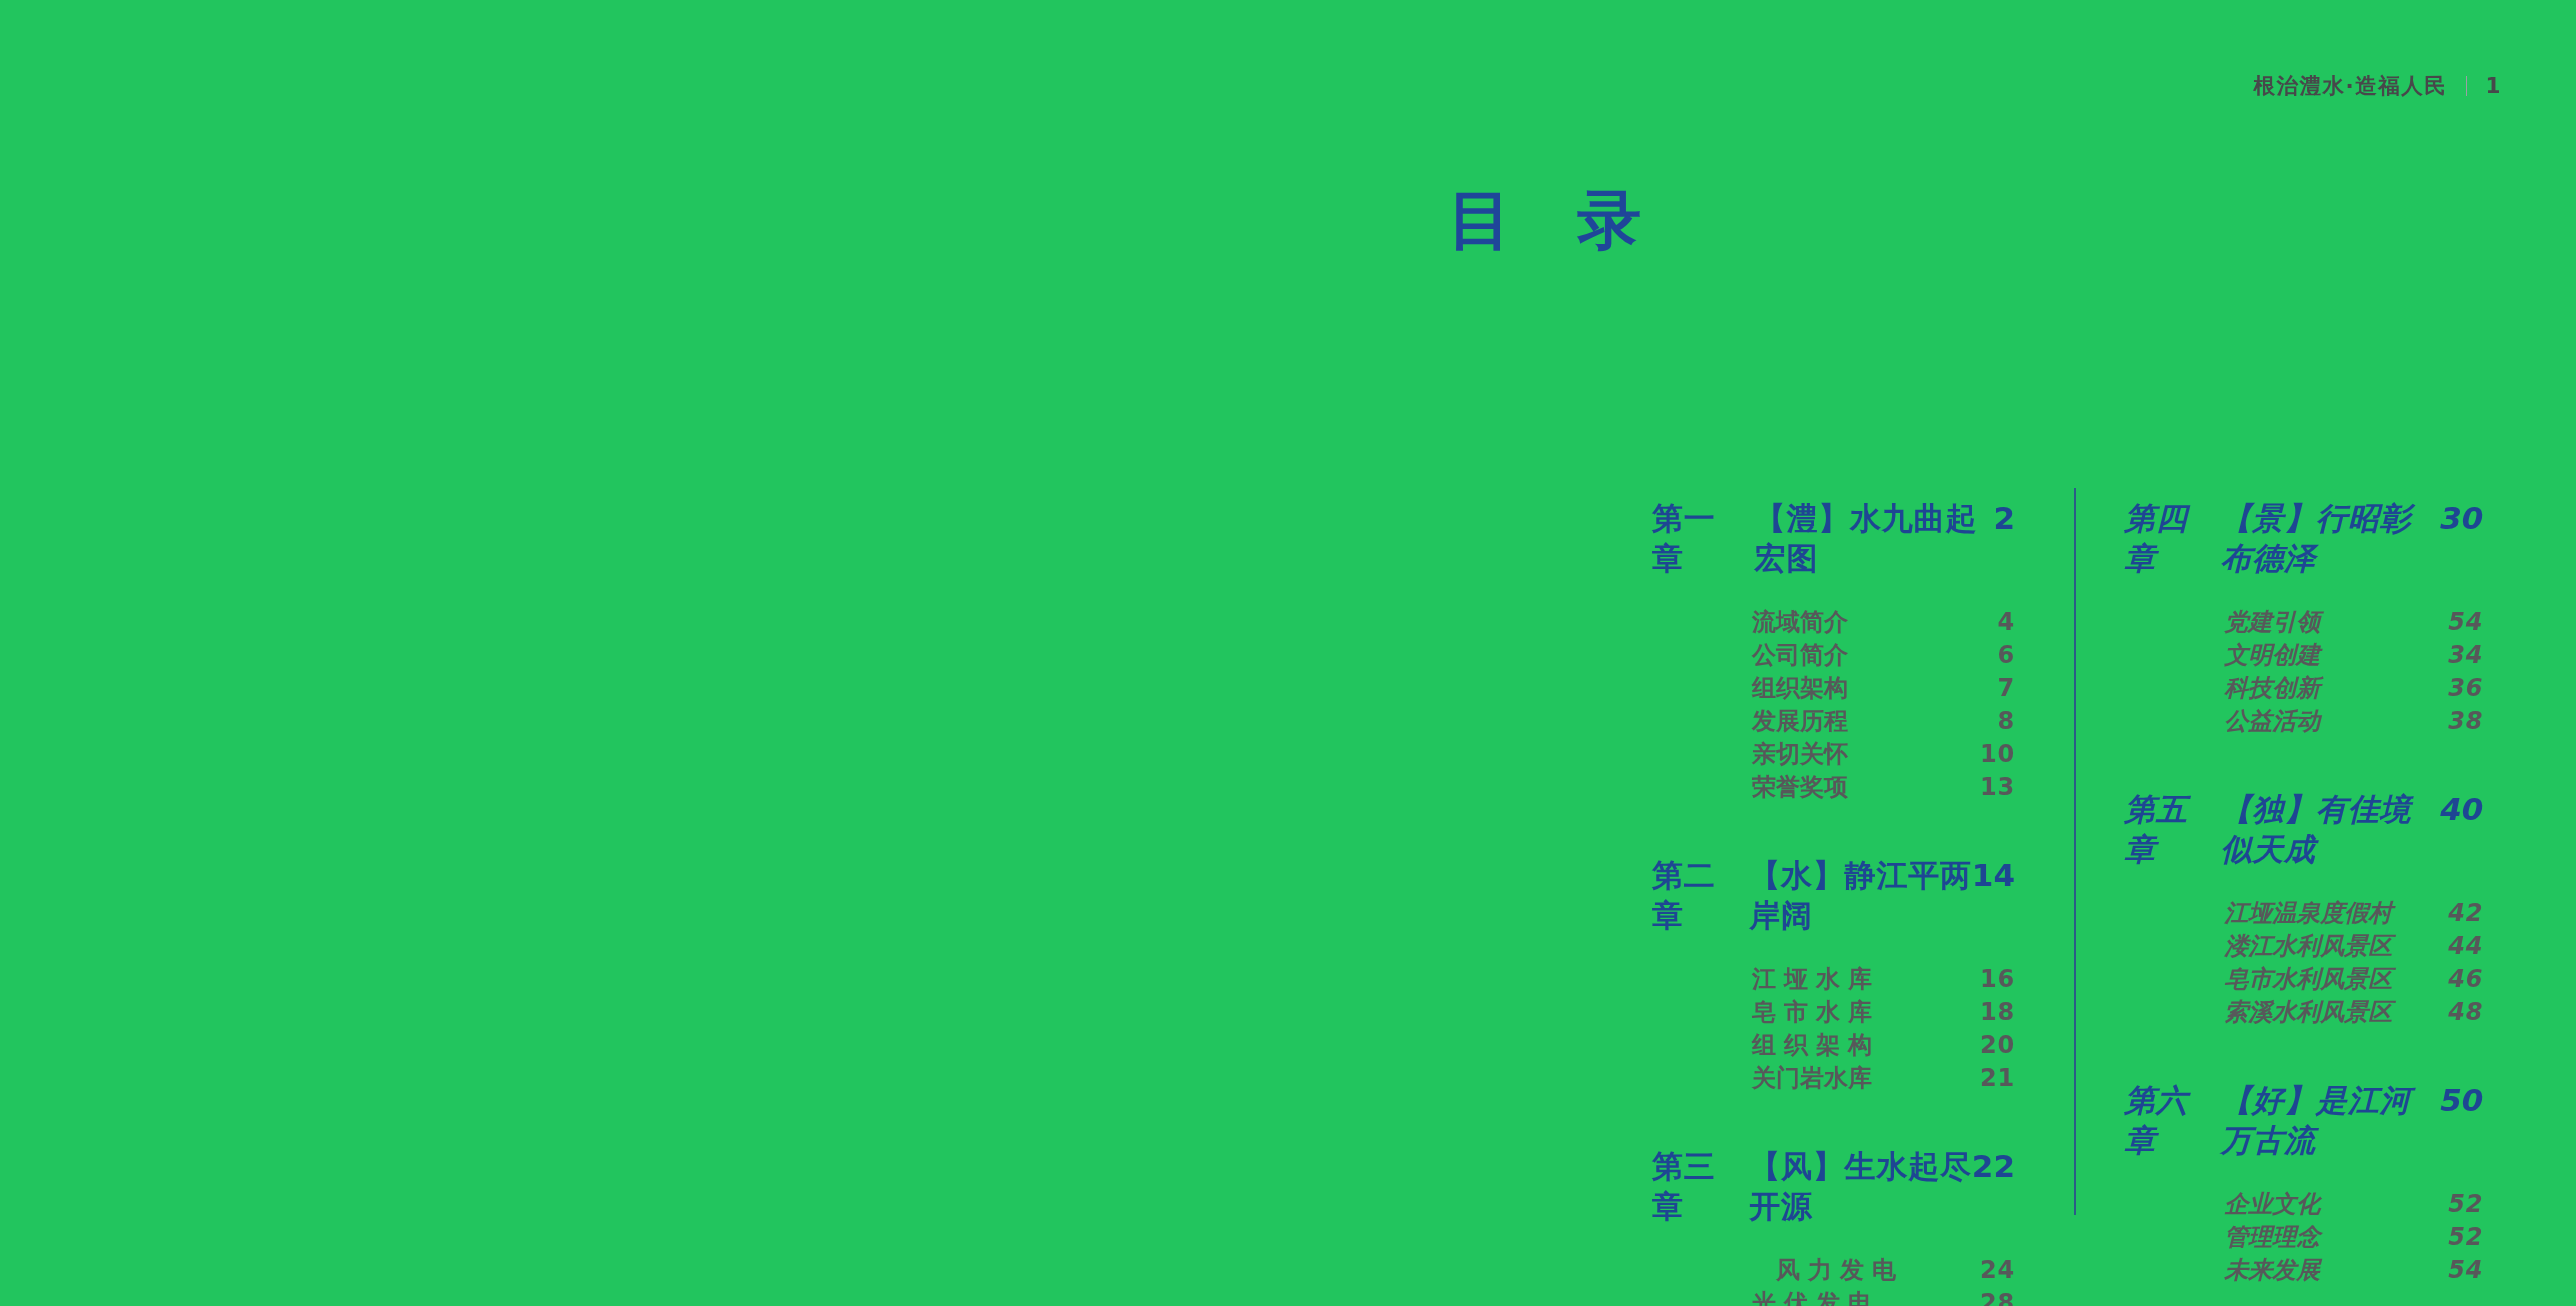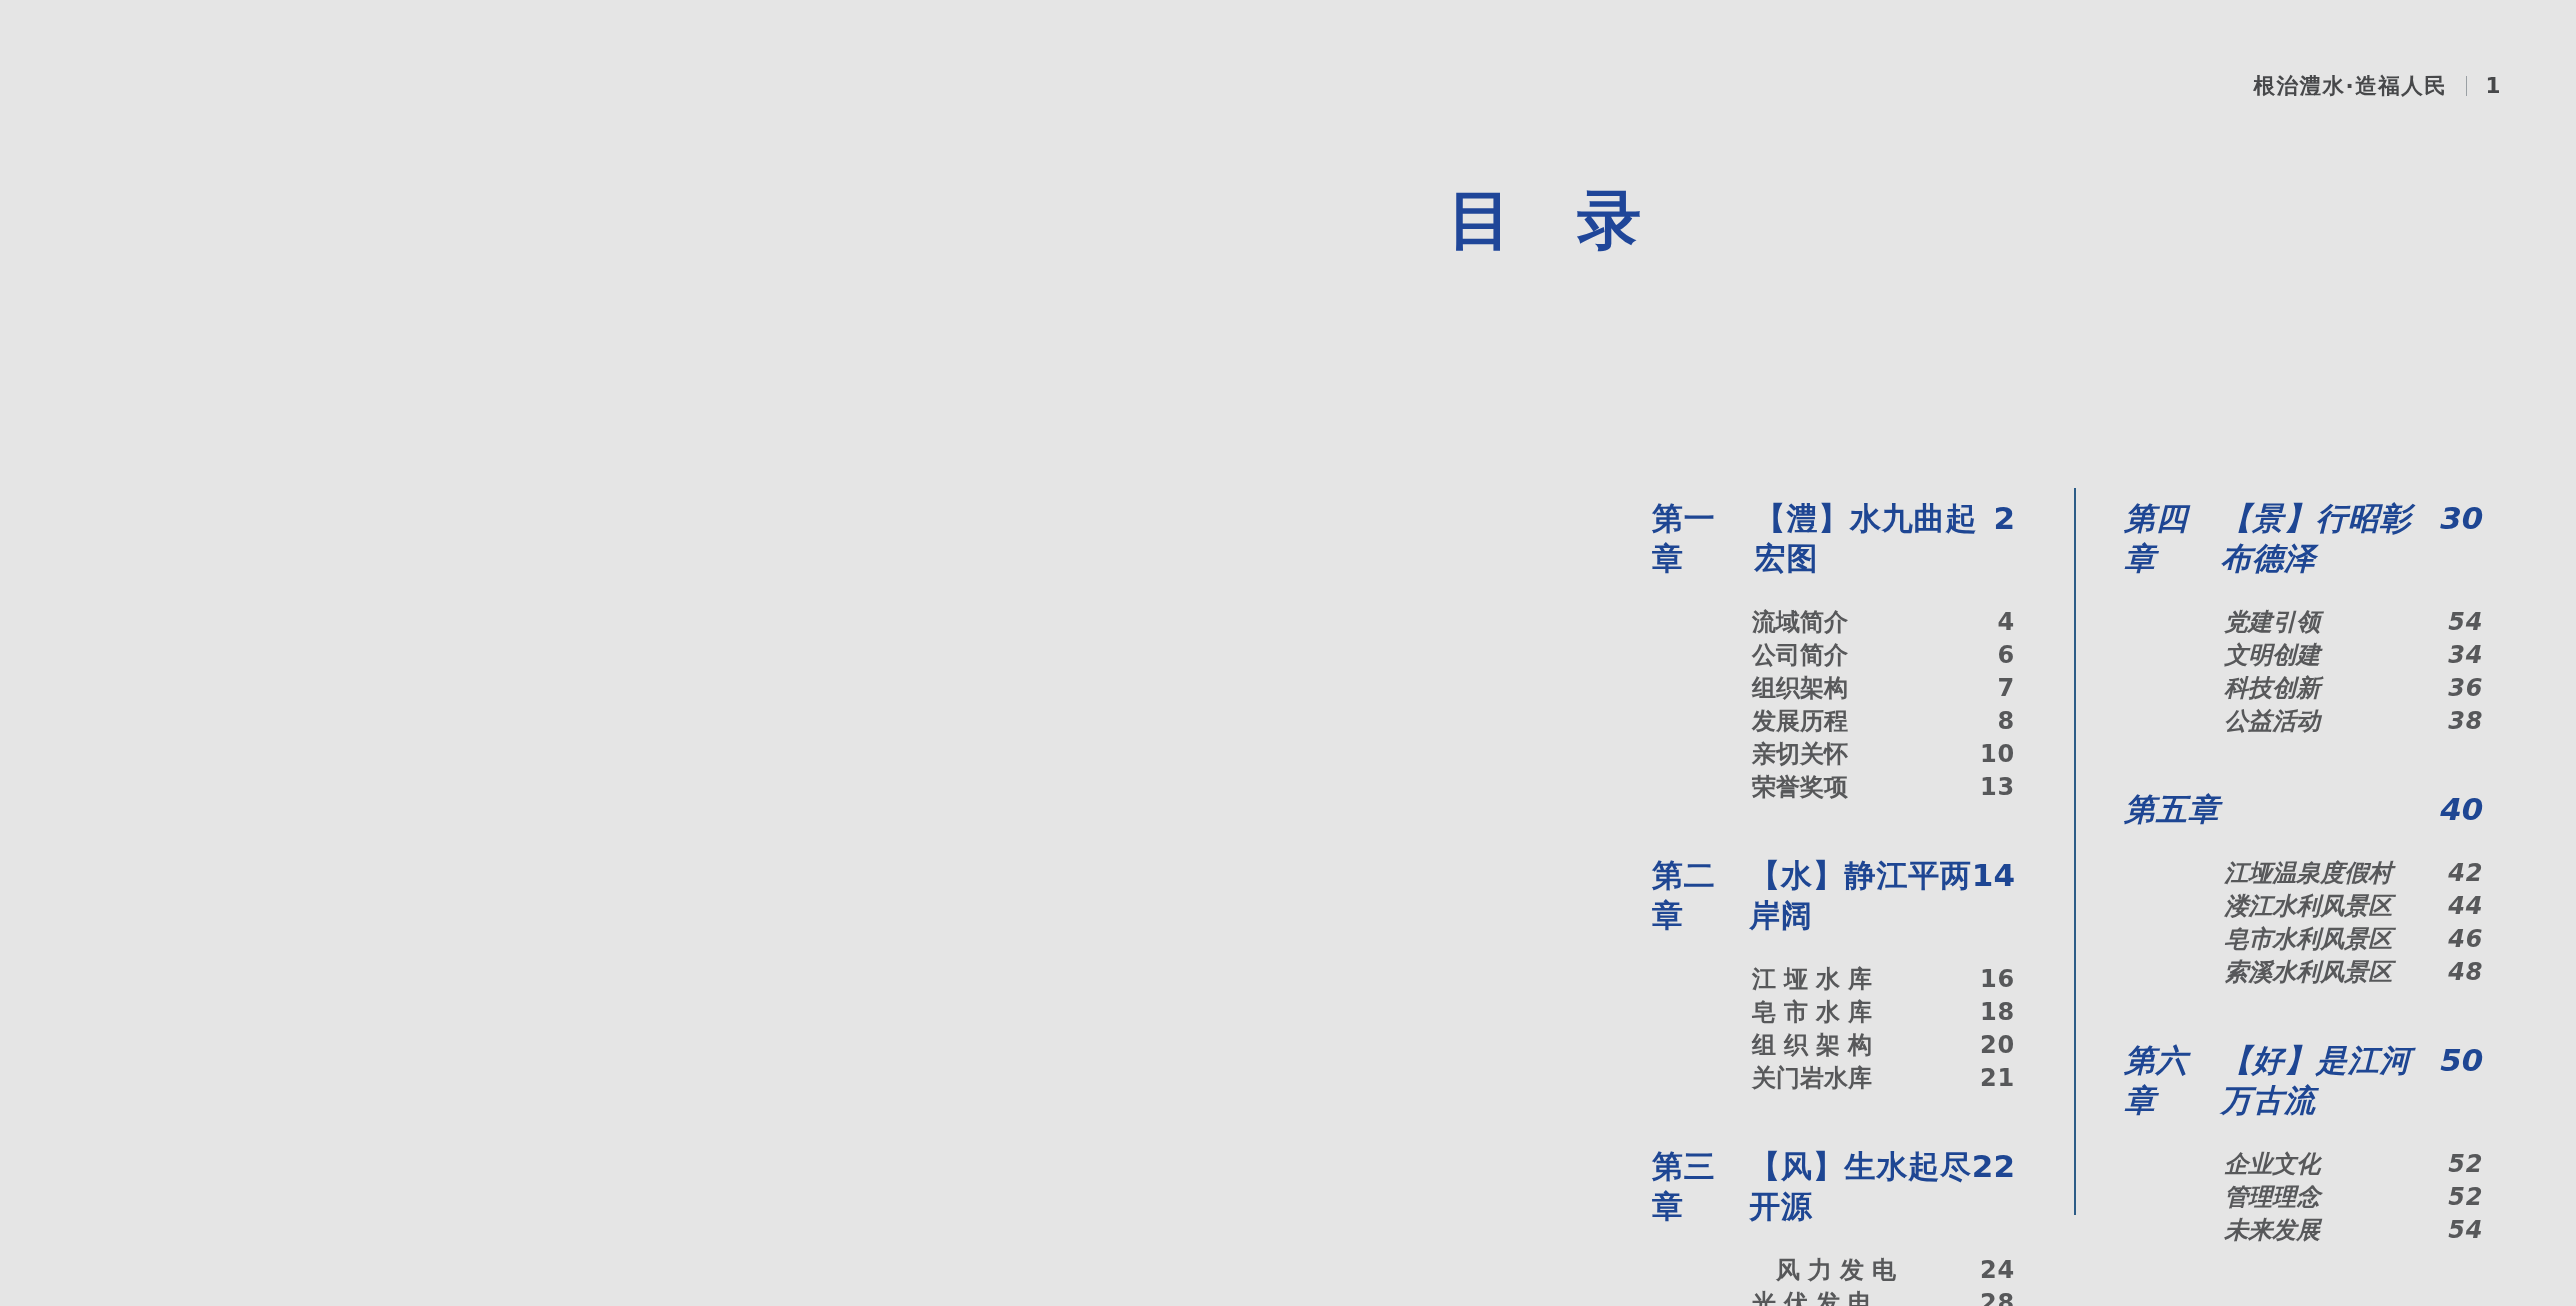--- a/index.html
+++ b/index.html
@@ -5,21 +5,21 @@
   html, body {
     margin: 0;
     padding: 0;
     background: #ffffff;
     font-family: "DejaVu Sans", "Liberation Sans", sans-serif;
   }
   .page {
     position: relative;
     width: 2576px;
     height: 1306px;
-    background: #e5e5e5;
+    background: #22c55e;
     overflow: hidden;
   }
 
   
   .running-header {
     position: absolute;
     top: 71px;
     right: 74px;
     display: flex;
     align-items: center;
@@ -220,20 +220,21 @@
             </div>
             <div class="item-row">
               <span class="item-label">公益活动</span>
               <span class="item-page">38</span>
             </div>
           </div>
         </section>
         <section class="chapter">
           <div class="chapter-heading">
             <span class="ch-num">第五章</span>
+            <span class="ch-title">【独】有佳境似天成</span>
             <span class="ch-page">40</span>
           </div>
           <div class="items">
             <div class="item-row">
               <span class="item-label">江垭温泉度假村</span>
               <span class="item-page">42</span>
             </div>
             <div class="item-row">
               <span class="item-label">溇江水利风景区</span>
               <span class="item-page">44</span>

